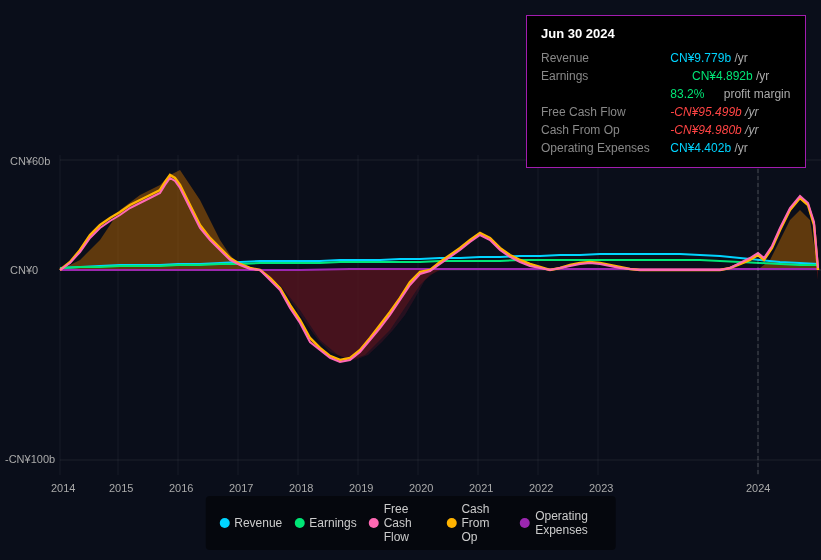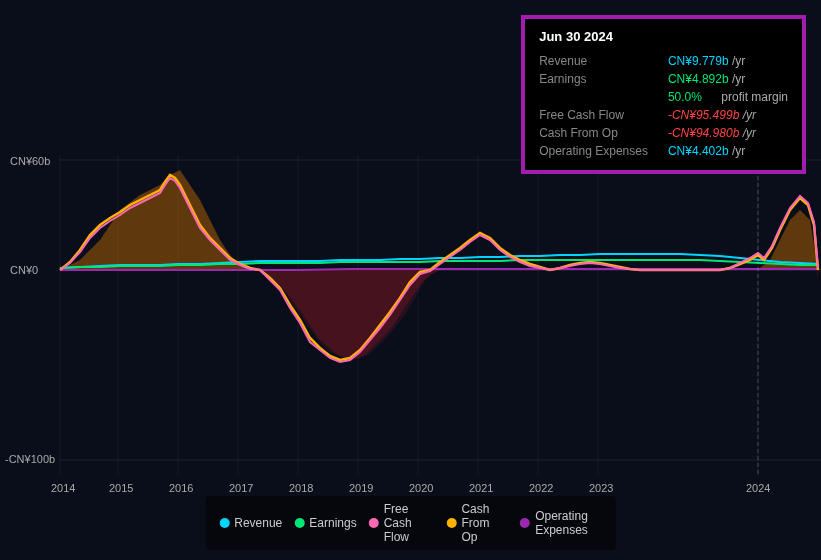--- a/index.html
+++ b/index.html
@@ -11,38 +11,38 @@
       overflow: hidden;
       position: relative;
     }
 
     
     .tooltip {
       position: absolute;
       top: 15px;
       right: 15px;
       background: #000;
-      border: 4px solid #a21caf;
+      border: 1px solid #a21caf;
       padding: 10px 14px;
       color: #aaa;
       font-size: 12px;
       z-index: 10;
       min-width: 280px;
     }
     .tooltip .date {
       color: #fff;
       font-weight: bold;
       margin-bottom: 8px;
       font-size: 13px;
     }
     .tooltip table { width: 100%; border-collapse: collapse; }
     .tooltip td { padding: 2px 0; }
     .tooltip td:first-child { color: #888; padding-right: 20px; }
     .tooltip td.cyan { color: #00d4ff; margin-left: 36px; }
-    .tooltip td.green { color: #00e676; }
+    .tooltip td.green { color: #00e676; text-align: center; }
     .tooltip td.red { color: #ff4444; font-style: italic; }
     .tooltip .profit-margin { color: #00e676; display: inline; }
     .tooltip .profit-text { color: #aaa; display: inline; margin-left: 16px; }
 
     
     .chart-area {
       position: absolute;
       top: 0;
       left: 0;
       width: 821px;
@@ -84,21 +84,21 @@
       <td>Revenue</td>
       <td class="cyan">CN¥9.779b <span style="color:#aaa">/yr</span></td>
     </tr>
     <tr>
       <td>Earnings</td>
       <td class="green">CN¥4.892b <span style="color:#aaa">/yr</span></td>
     </tr>
     <tr>
       <td></td>
       <td>
-        <span class="profit-margin">50.0%</span>
+        <span class="profit-margin">83.2%</span>
         <span class="profit-text"> profit margin</span>
       </td>
     </tr>
     <tr>
       <td>Free Cash Flow</td>
       <td class="red">-CN¥95.499b <span style="color:#aaa">/yr</span></td>
     </tr>
     <tr>
       <td>Cash From Op</td>
       <td class="red">-CN¥94.980b <span style="color:#aaa">/yr</span></td>

